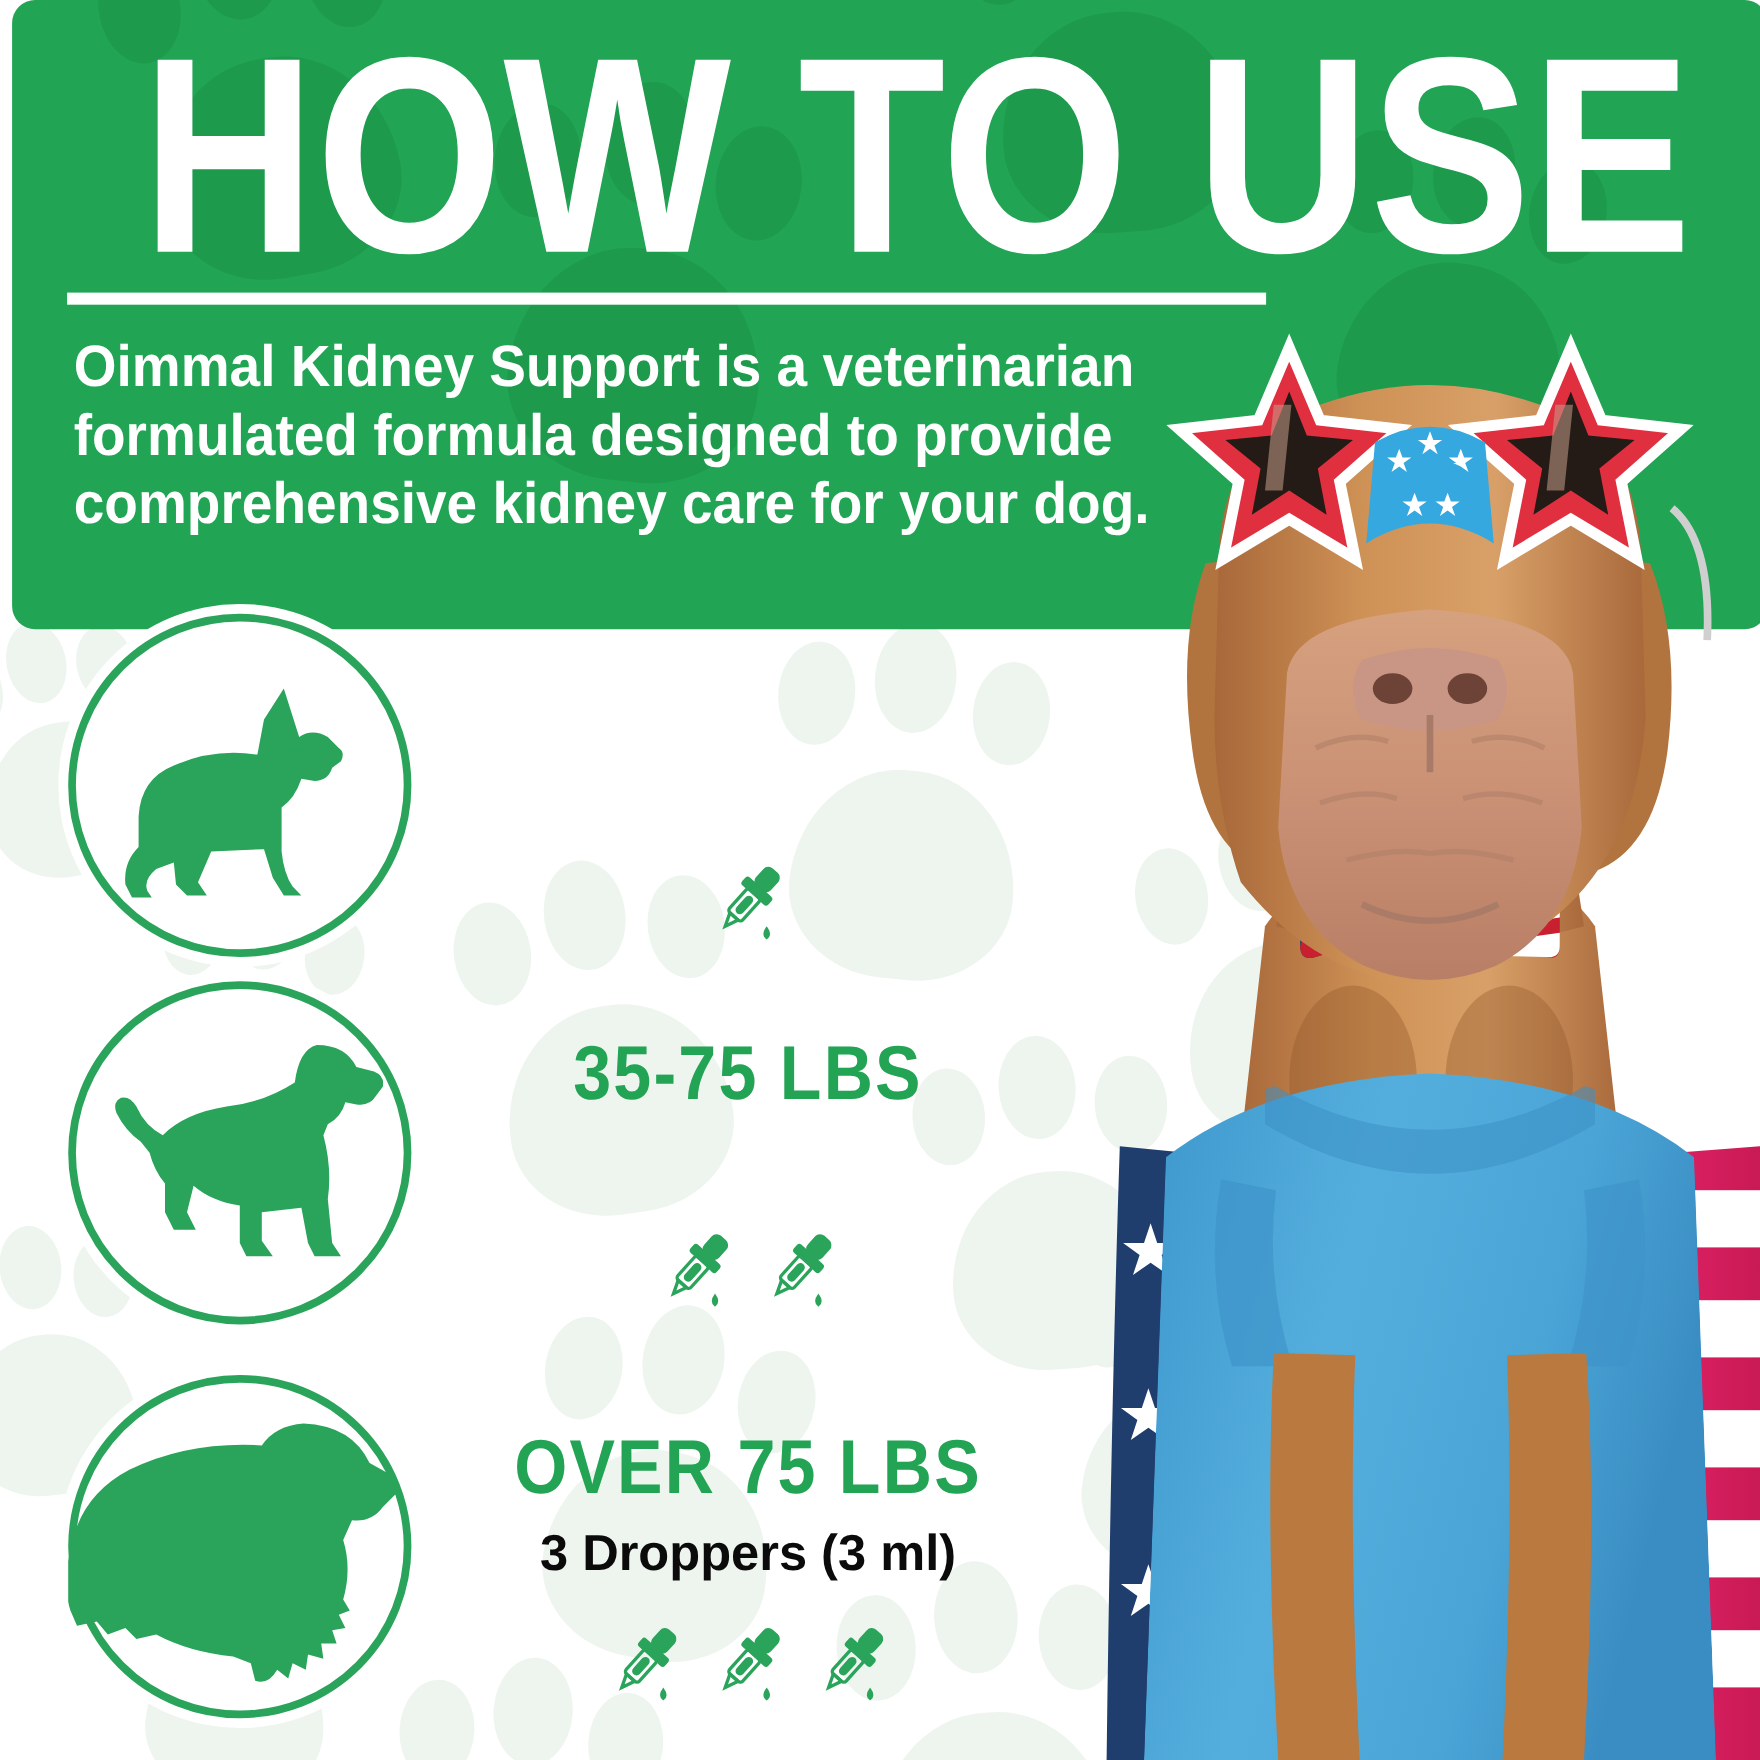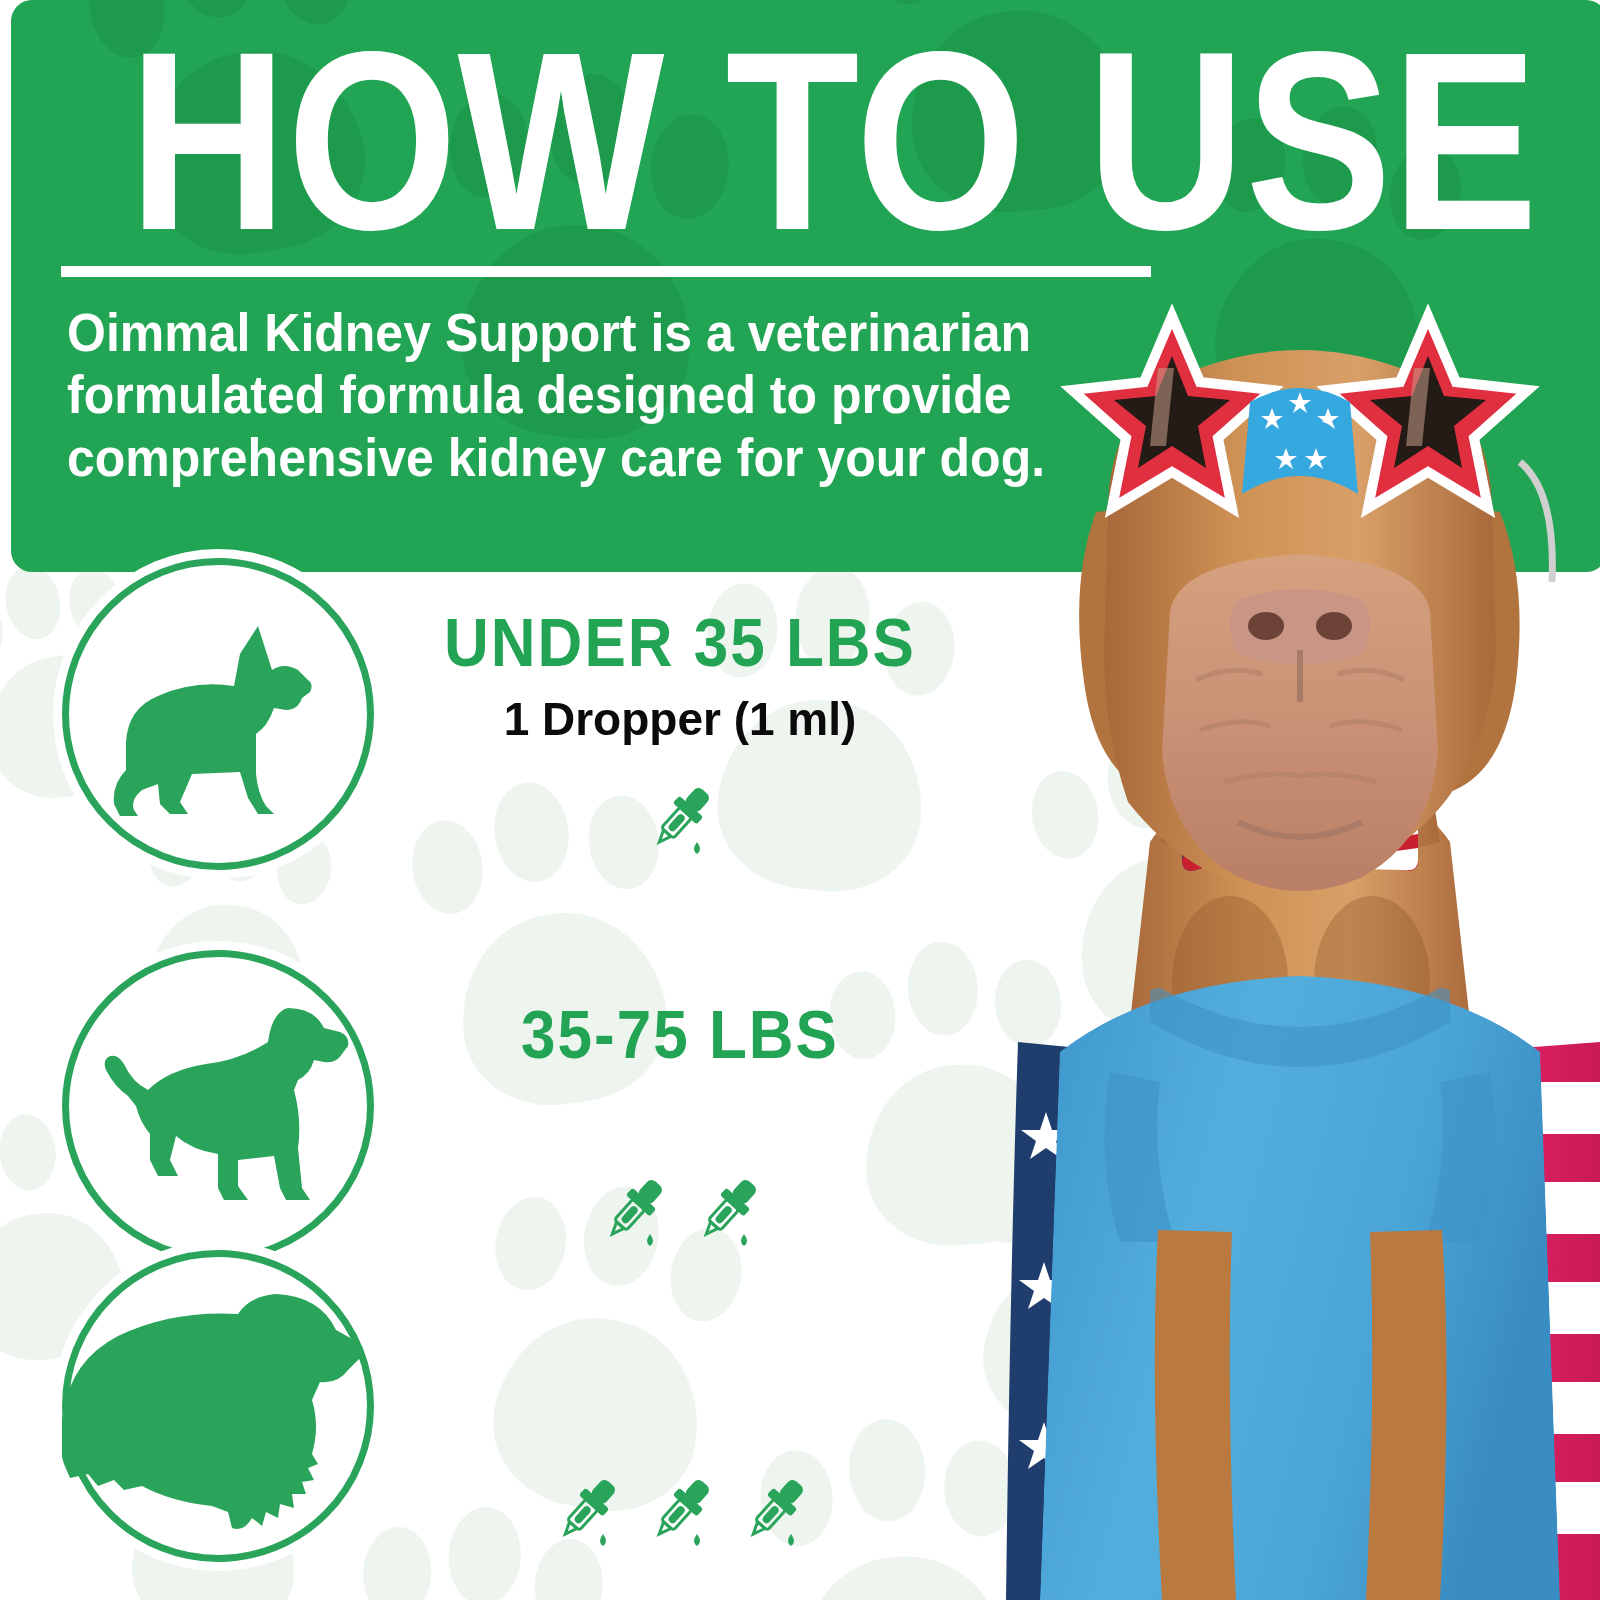--- a/index.html
+++ b/index.html
@@ -102,21 +102,21 @@
   .dog-photo svg{display:block;}
 
   
   .row{
     position:absolute;
     left:0;
     width:1020px;
     height:340px;
   }
   #row-1{top:548px;}
-  #row-2{top:940px;}
+  #row-2{top:882px;}
   #row-3{top:1240px;}
 
   .icon-circle{
     position:absolute;
     left:62px;
     top:10px;
     width:312px; height:312px;
   }
   .icon-circle .halo{
     position:absolute;
@@ -475,24 +475,20 @@
       <div class="dog-glyph">
         <svg viewBox="0 0 312 312" xmlns="http://www.w3.org/2000/svg">
           <path fill="#2aa45a" d="M196 68 L210 112 Q222 104 236 112 L246 122 Q252 126 248 134
             L240 140 Q236 152 224 152 L212 150 Q206 168 194 176 L194 216 Q196 236 204 248
             L212 256 L196 256 L186 240 L178 214 L130 216 L118 244 L126 256 L108 256 L98 246
             L96 226 L80 232 Q68 242 72 252 L76 258 L58 258 L52 246 Q50 226 64 212
             L64 184 Q66 150 96 138 Q132 122 172 128 L178 96 Z"></path>
         </svg>
       </div>
     </div>
-    <div class="row-text">
-      <div class="size-label">UNDER 35 LBS</div>
-      <div class="dose-label">1 Dropper (1 ml)</div>
-    </div>
     <div class="droppers">
       <div class="dropper">
         <svg viewBox="0 0 58 78" xmlns="http://www.w3.org/2000/svg">
           <g transform="rotate(42 29 39)">
             <rect x="20" y="2" width="18" height="22" rx="6" fill="#2aa45a"></rect>
             <rect x="13" y="22" width="32" height="10" rx="3" fill="#2aa45a"></rect>
             <rect x="21" y="30" width="16" height="28" rx="3" fill="none" stroke="#2aa45a" stroke-width="3"></rect>
             <rect x="25" y="34" width="8" height="20" rx="4" fill="#2aa45a"></rect>
             <path d="M24 58 L34 58 L29 70 Z" fill="none" stroke="#2aa45a" stroke-width="3"></path>
           </g>
@@ -555,20 +551,24 @@
       <div class="dog-glyph">
         <svg viewBox="0 0 312 312" xmlns="http://www.w3.org/2000/svg">
           <path fill="#2aa45a" d="M214 44 Q258 46 274 80 L292 90 Q304 96 298 108 L286 120
             Q276 134 258 132 L250 150 Q258 176 250 204 L256 214 L246 218 L252 230 L240 232
             L244 244 L230 244 L232 258 L218 254 L216 268 L204 262 L200 276 L190 268
             Q182 282 170 278 L166 262 L150 256 Q110 252 80 236 L62 240 L52 230 L36 236
             L26 224 L8 228 L2 214 Q-6 190 2 160 Q10 110 56 86 Q110 60 176 64 Q188 46 214 44 Z"></path>
         </svg>
       </div>
     </div>
+    <div class="row-text">
+      <div class="size-label">OVER 75 LBS</div>
+      <div class="dose-label">3 Droppers (3 ml)</div>
+    </div>
     <div class="droppers">
       <div class="dropper">
         <svg viewBox="0 0 58 78" xmlns="http://www.w3.org/2000/svg">
           <g transform="rotate(42 29 39)">
             <rect x="20" y="2" width="18" height="22" rx="6" fill="#2aa45a"></rect>
             <rect x="13" y="22" width="32" height="10" rx="3" fill="#2aa45a"></rect>
             <rect x="21" y="30" width="16" height="28" rx="3" fill="none" stroke="#2aa45a" stroke-width="3"></rect>
             <rect x="25" y="34" width="8" height="20" rx="4" fill="#2aa45a"></rect>
             <path d="M24 58 L34 58 L29 70 Z" fill="none" stroke="#2aa45a" stroke-width="3"></path>
           </g>

